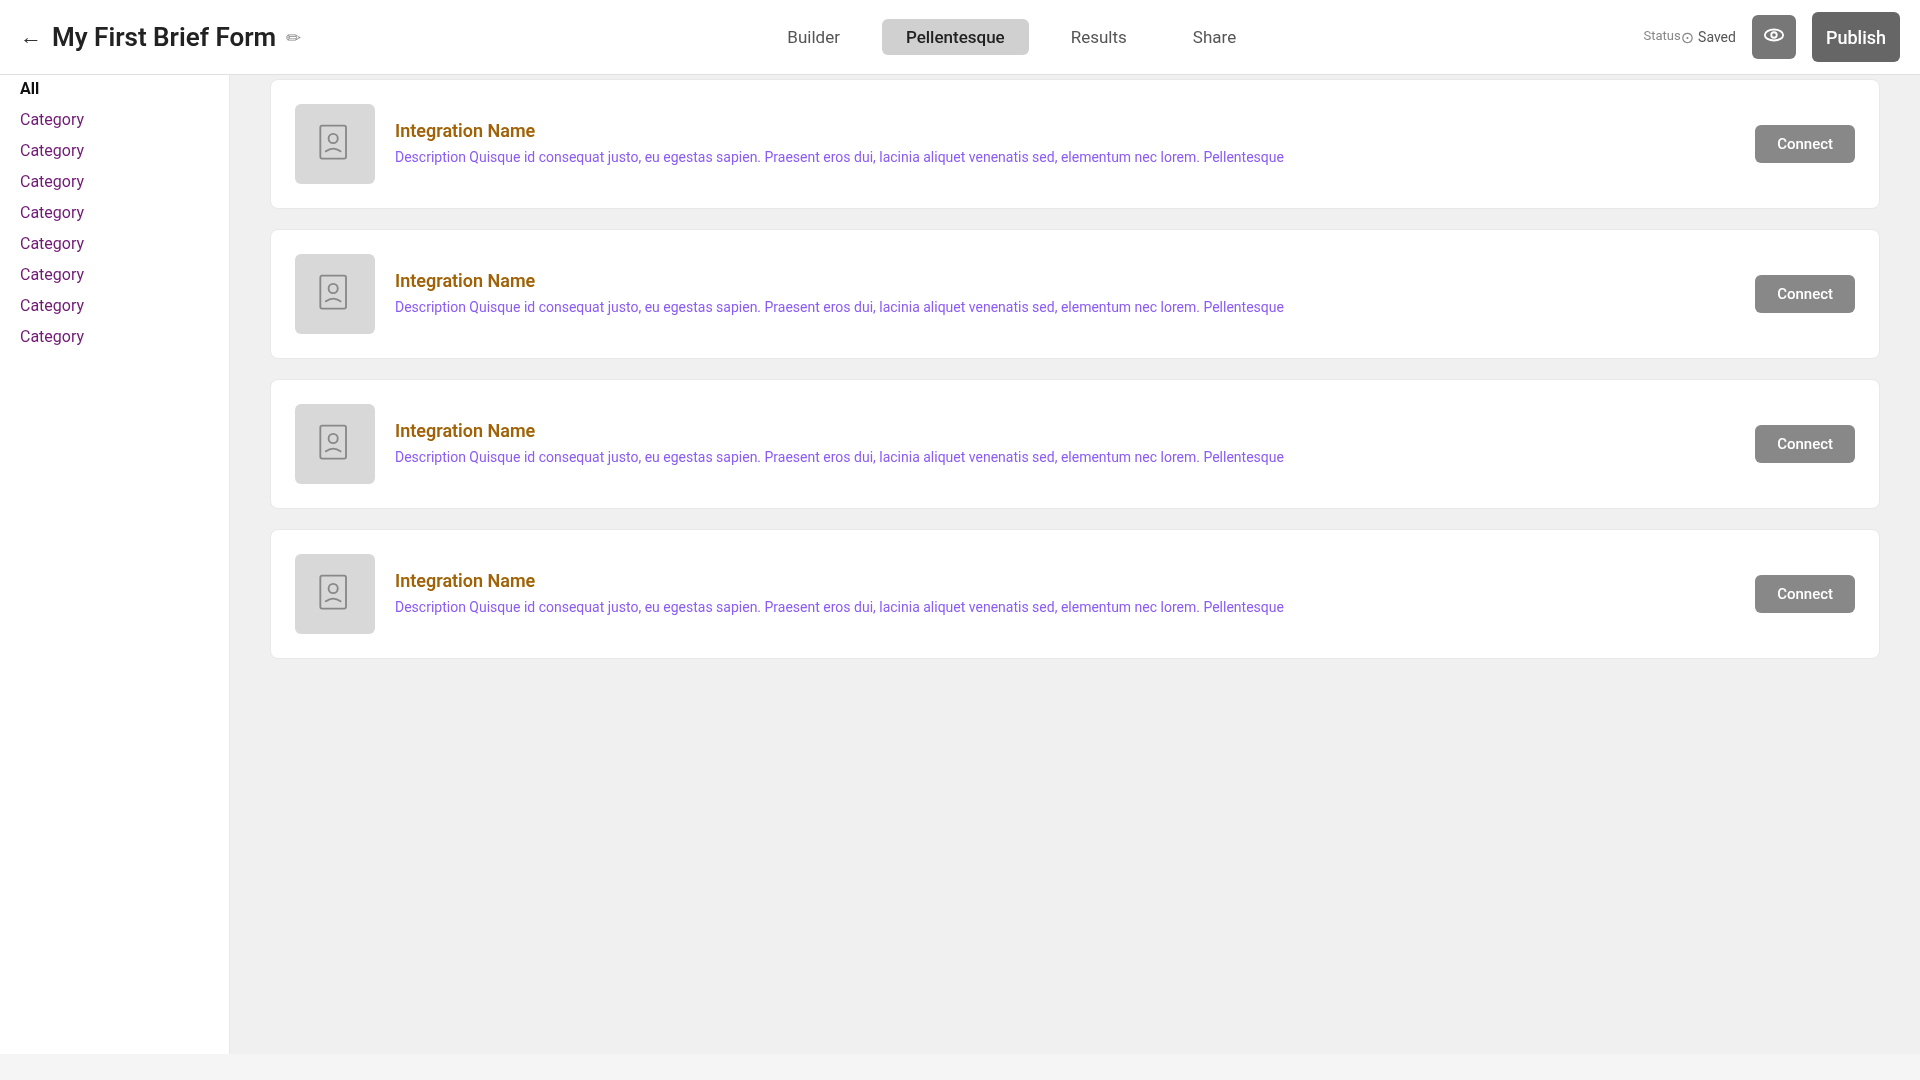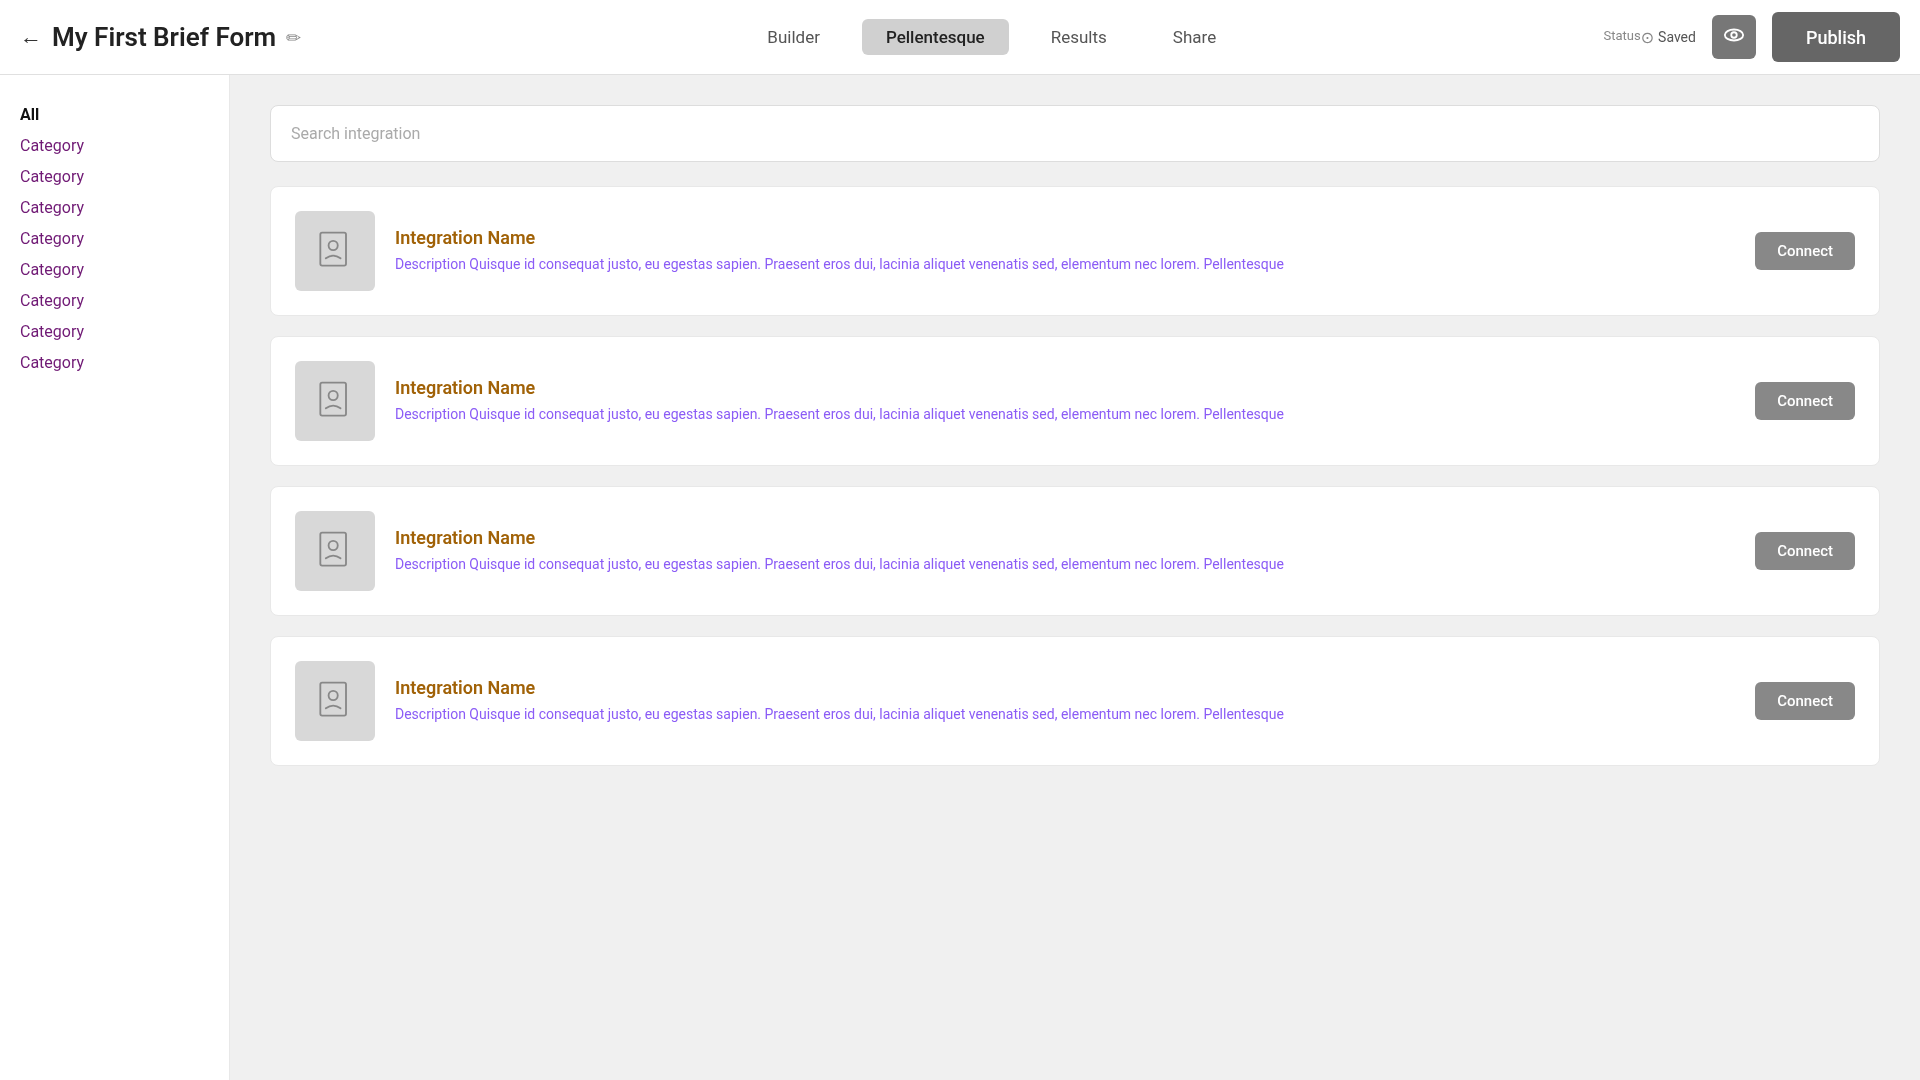--- a/index.html
+++ b/index.html
@@ -124,31 +124,31 @@
       justify-content: center;
       cursor: pointer;
       font-size: 18px;
     }
 
     .publish-btn {
       background: #666;
       border: none;
       border-radius: 6px;
       color: white;
-      padding: 10px 34px;
+      padding: 10px 14px;
       font-size: 18px;
       font-weight: 500;
       cursor: pointer;
       height: 50px;
     }
 
     
     .main-layout {
       display: flex;
-      margin-top: 75px;
+      margin-top: 49px;
       height: calc(1080px - 75px);
     }
 
     
     .sidebar {
       width: 230px;
       background: #ffffff;
       border-right: 1px solid #e8e8e8;
       padding: 24px 20px;
       flex-shrink: 0;
@@ -294,21 +294,20 @@
     <div class="sidebar-item">Category</div>
     <div class="sidebar-item">Category</div>
     <div class="sidebar-item">Category</div>
     <div class="sidebar-item">Category</div>
     <div class="sidebar-item">Category</div>
     <div class="sidebar-item">Category</div>
   </aside>
 
   <main class="content-area">
 
-    <div class="search-bar">Search integration</div>
 
     <div class="integration-card">
       <div class="integration-icon-box">
         <svg viewBox="0 0 48 48" xmlns="http://www.w3.org/2000/svg">
           <rect x="8" y="4" width="28" height="36" rx="2" stroke="#888" stroke-width="2"></rect>
           <circle cx="22" cy="18" r="5" stroke="#888" stroke-width="2"></circle>
           <path d="M14 32 Q22 26 30 32" stroke="#888" stroke-width="2" stroke-linecap="round"></path>
         </svg>
       </div>
       <div class="integration-info">

